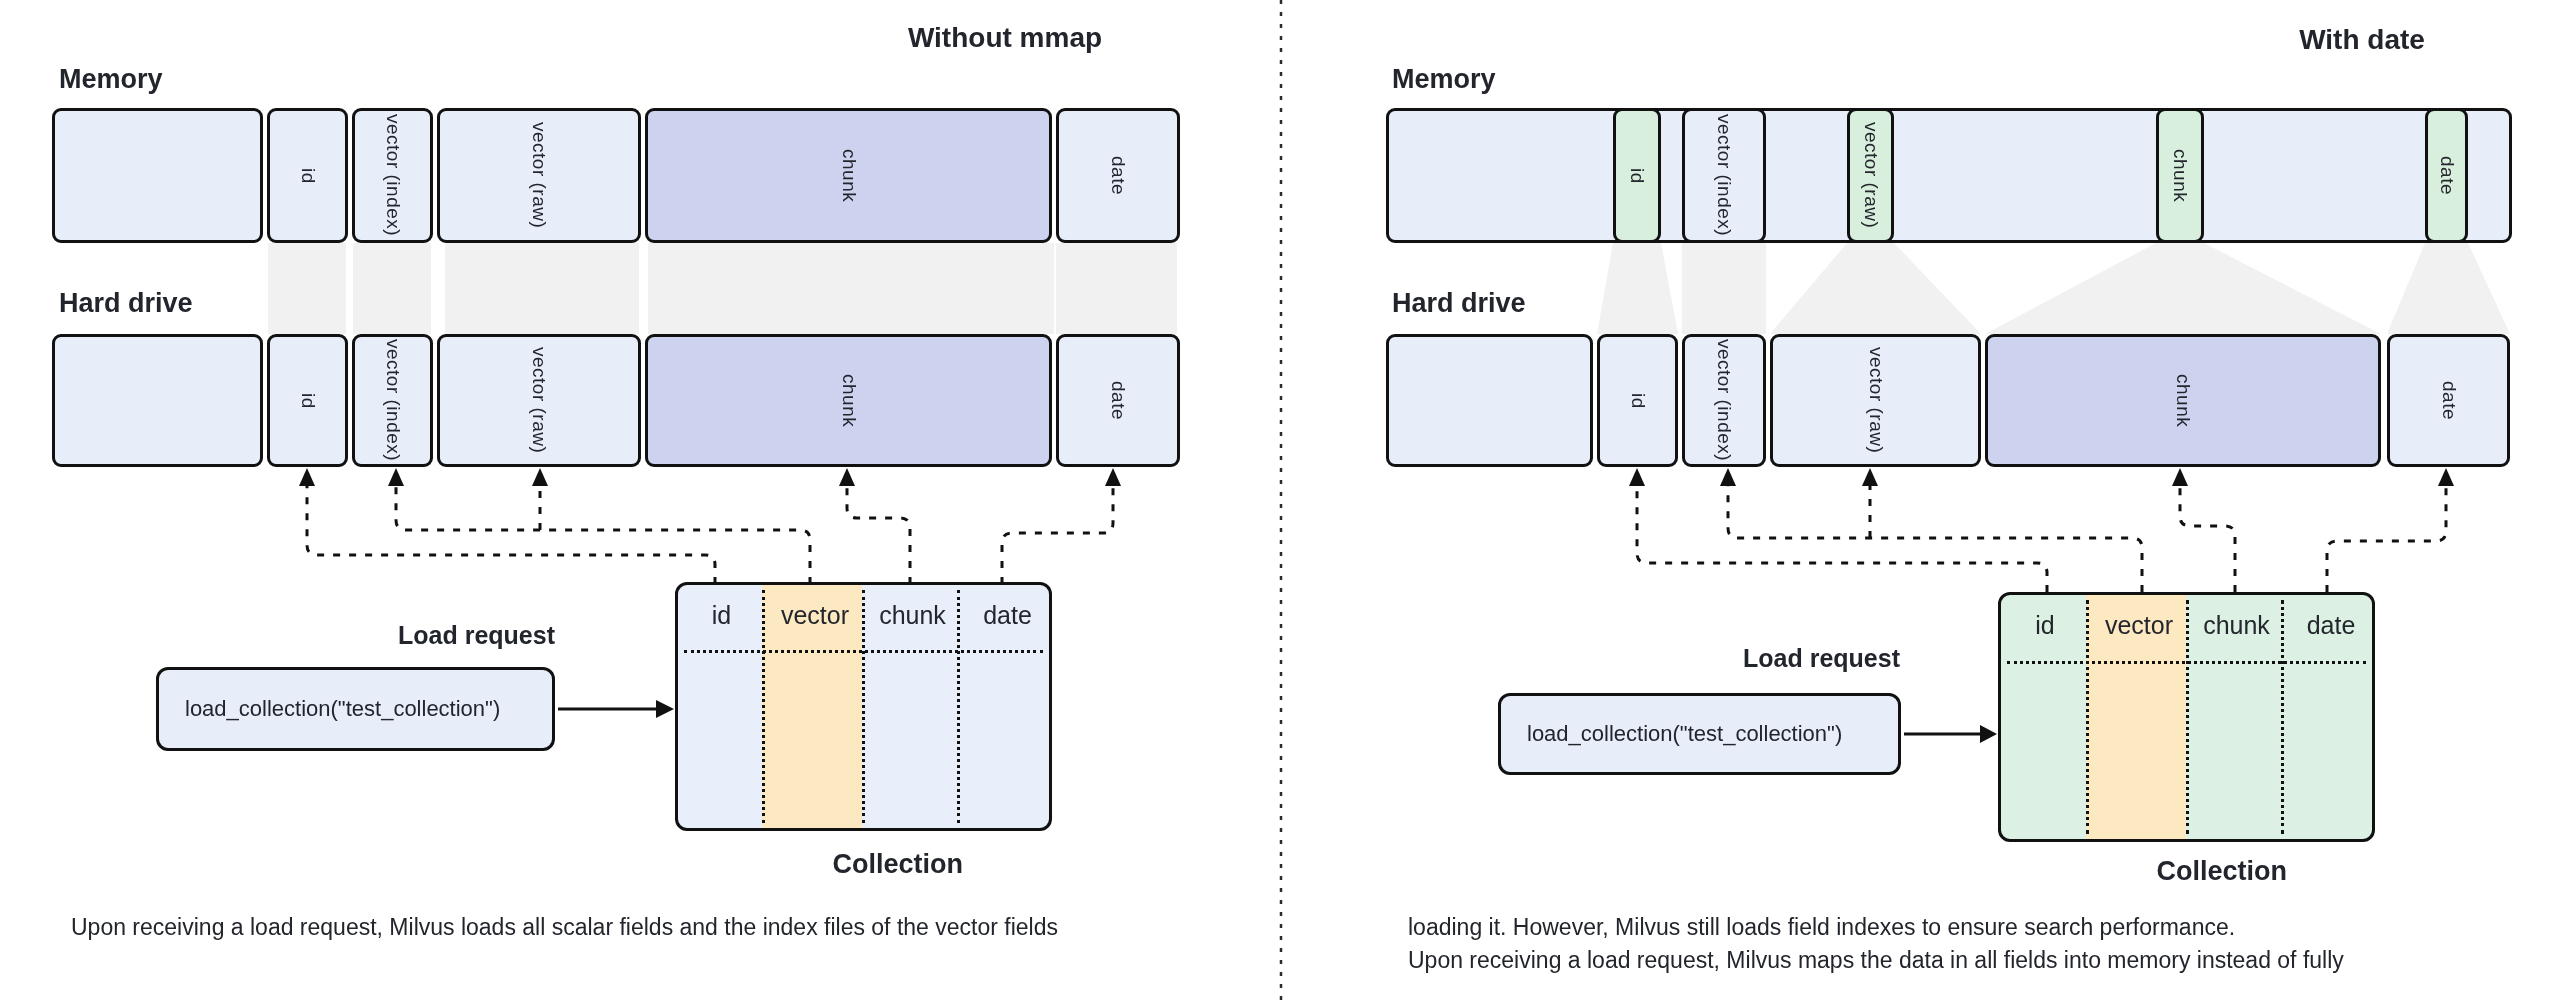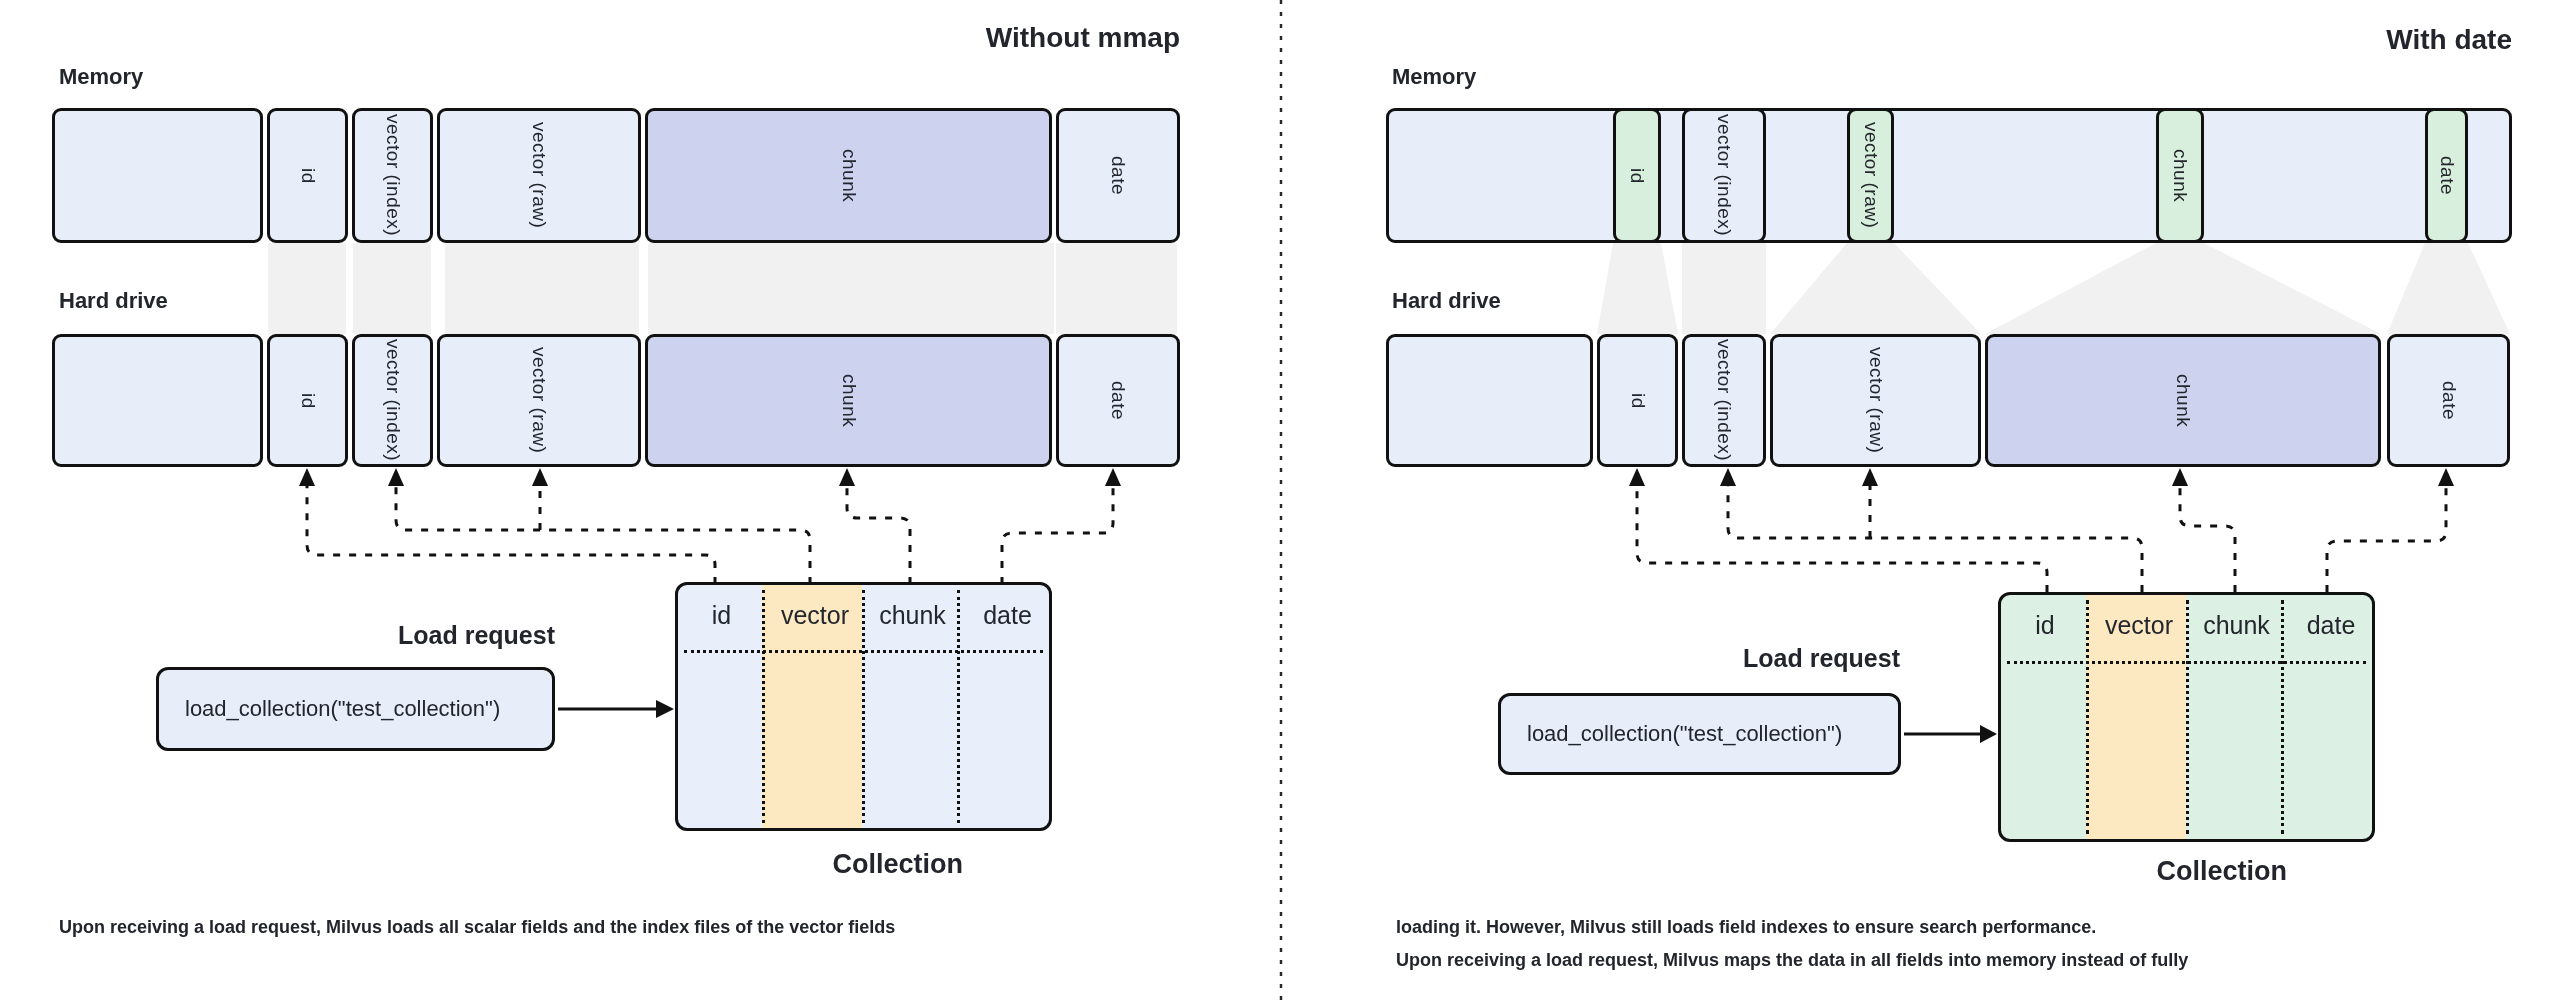--- a/index.html
+++ b/index.html
@@ -1,40 +1,40 @@
 <!DOCTYPE html>
 <html><head>
 <meta charset="utf-8">
 <style>
   html,body{margin:0;padding:0;background:#ffffff;}
   #canvas{position:relative;width:2560px;height:1000px;background:#ffffff;overflow:hidden;
           font-family:"Liberation Sans", sans-serif;color:#22252c;}
   #canvas *{box-sizing:border-box;}
   .abs{position:absolute;}
   svg.overlay{position:absolute;left:0;top:0;}
-  .panel-title{font-size:28px;font-weight:bold;text-align:right;color:#22252c;}
-  .sec-label{font-size:22px;font-weight:bold;color:#22252c;}
+  .panel-title{font-size:28px;font-weight:bold;text-align:center;color:#22252c;}
+  .sec-label{font-size:27px;font-weight:bold;color:#22252c;}
   .bar-seg{position:absolute;border:3px solid #111;border-radius:9px;background:#e8edfa;
            display:flex;align-items:center;justify-content:center;}
   .bar-seg.purple{background:#cdd3ef;}
   .bar-seg.green{background:#d9efdd;}
   .bar-outer{position:absolute;border:3px solid #111;border-radius:9px;background:#e8edfa;}
   .vtext{writing-mode:vertical-rl;font-size:19px;color:#23262d;letter-spacing:0.5px;white-space:nowrap;}
   .dtable{position:absolute;border:3.5px solid #111;border-radius:12px;overflow:hidden;}
   .dtable.blue{background:#e8eefa;}
   .dtable.green{background:#dcf1e3;}
   .col-yellow{position:absolute;top:0;bottom:0;background:#fce9c1;}
   .vdot{position:absolute;top:5px;bottom:5px;width:0;border-left:3px dotted #111;}
   .hdot{position:absolute;left:6px;right:6px;height:0;border-top:3px dotted #111;}
   .th{position:absolute;top:16px;font-size:25px;color:#23262d;text-align:center;}
   .coll-label{font-size:27px;font-weight:bold;text-align:right;color:#22252c;}
   .lr-label{font-size:25px;font-weight:bold;text-align:right;color:#22252c;}
   .code-box{position:absolute;border:3.5px solid #111;border-radius:12px;background:#e8edfa;
             display:flex;align-items:center;padding-left:26px;font-size:22px;color:#22252c;}
-  .caption{font-size:18px;font-weight:bold;line-height:33px;color:#22252c;white-space:nowrap;}
+  .caption{font-size:23px;font-weight:normal;line-height:33px;color:#22252c;white-space:nowrap;margin-left:12px;}
 </style>
 </head>
 <body>
 
 <div id="canvas">
 
   <svg class="overlay" width="2560" height="1000" viewBox="0 0 2560 1000">
 
     <g fill="#f1f1f2">
       <rect x="268" y="243" width="78" height="91"></rect>

